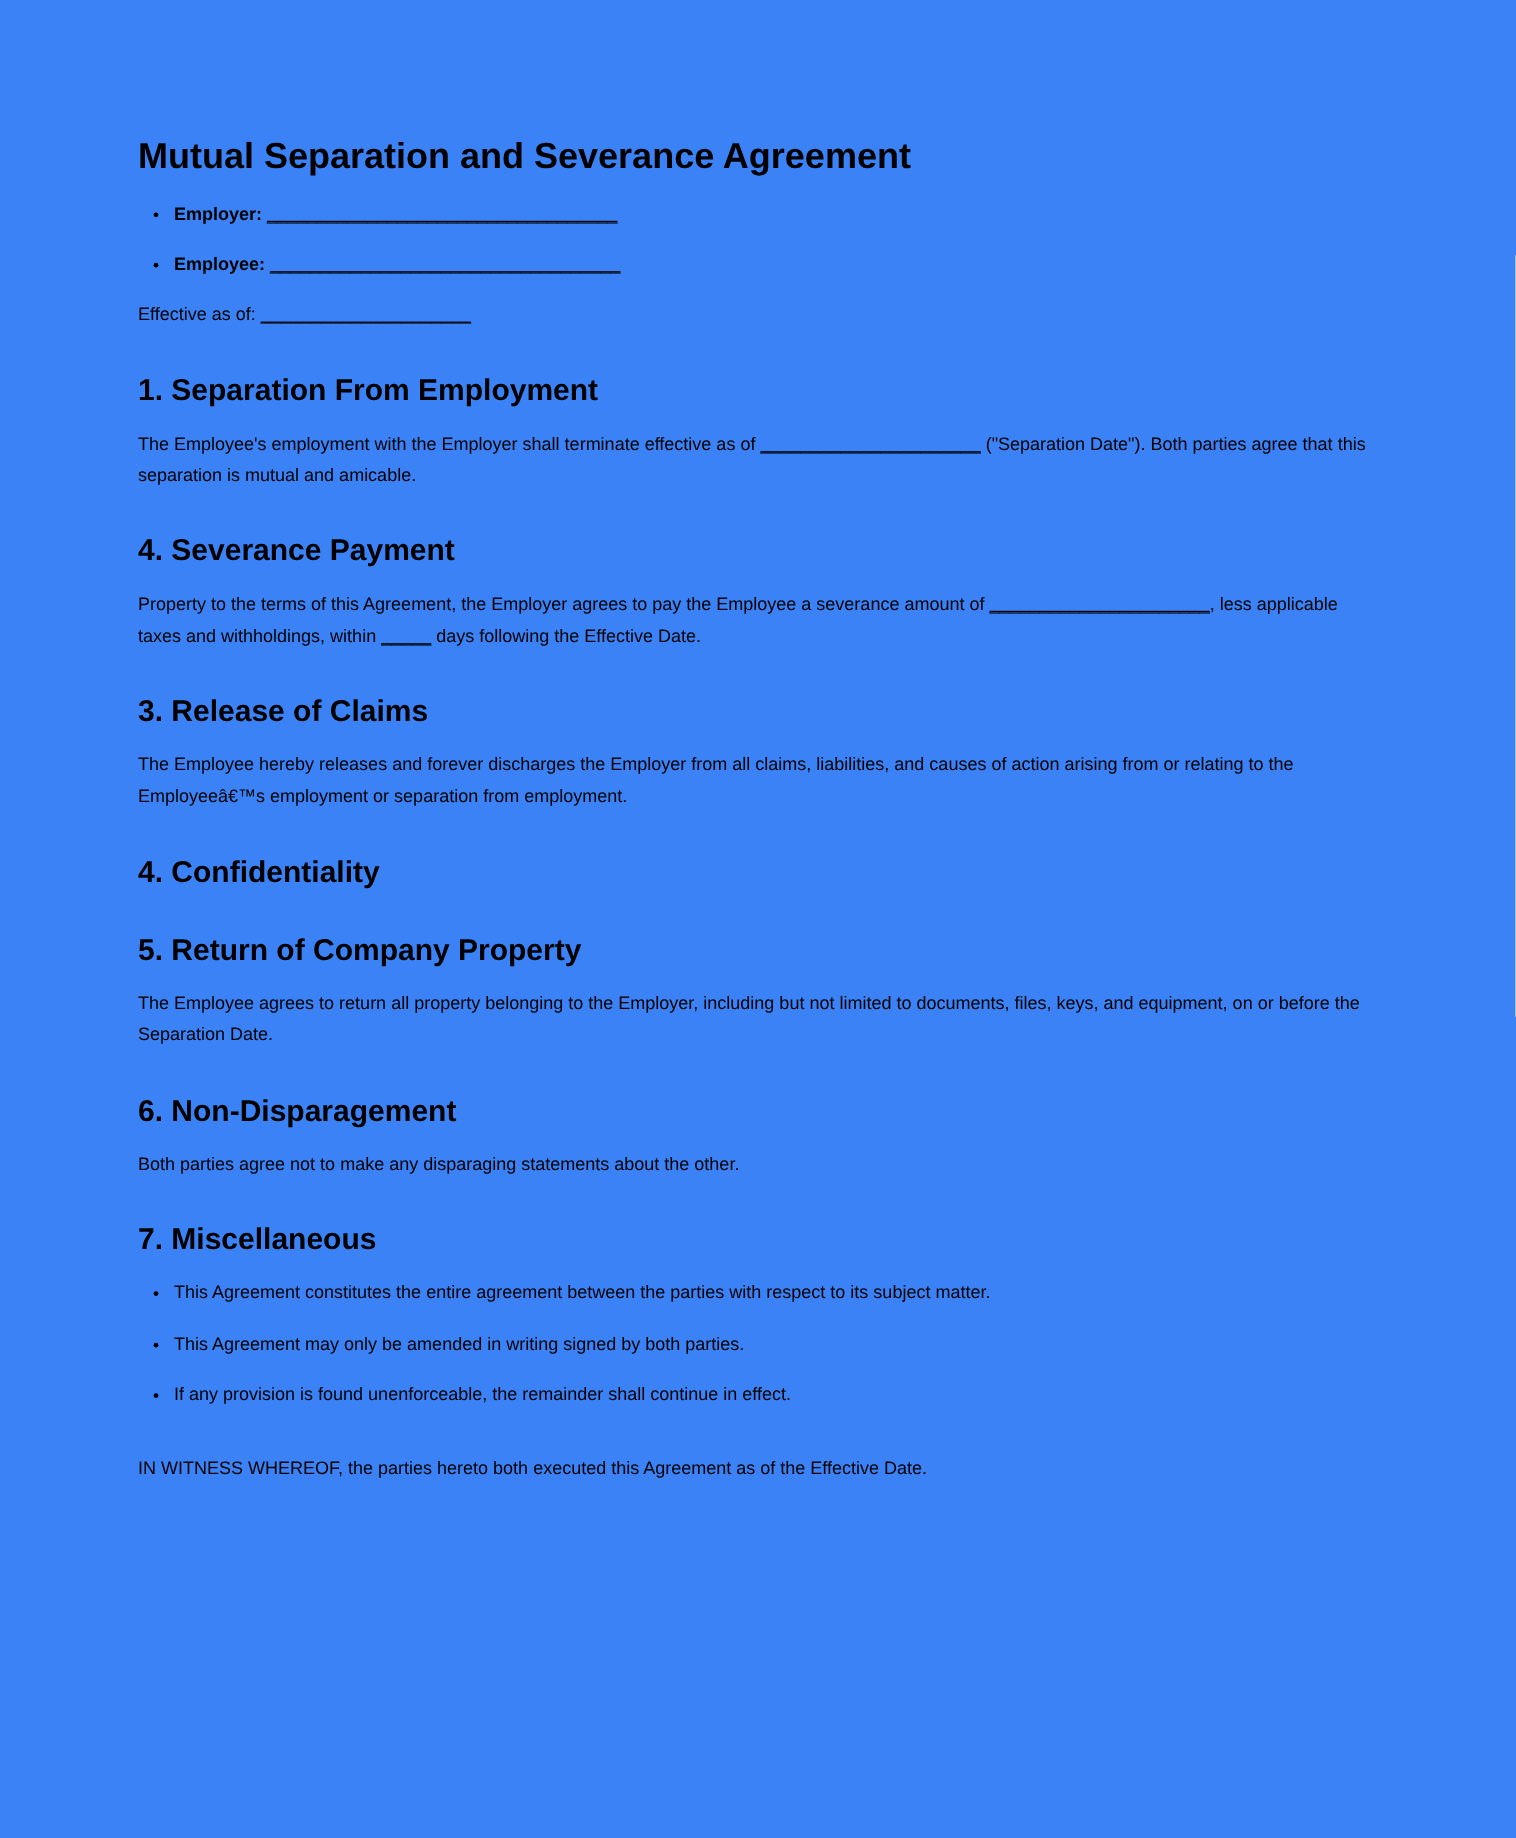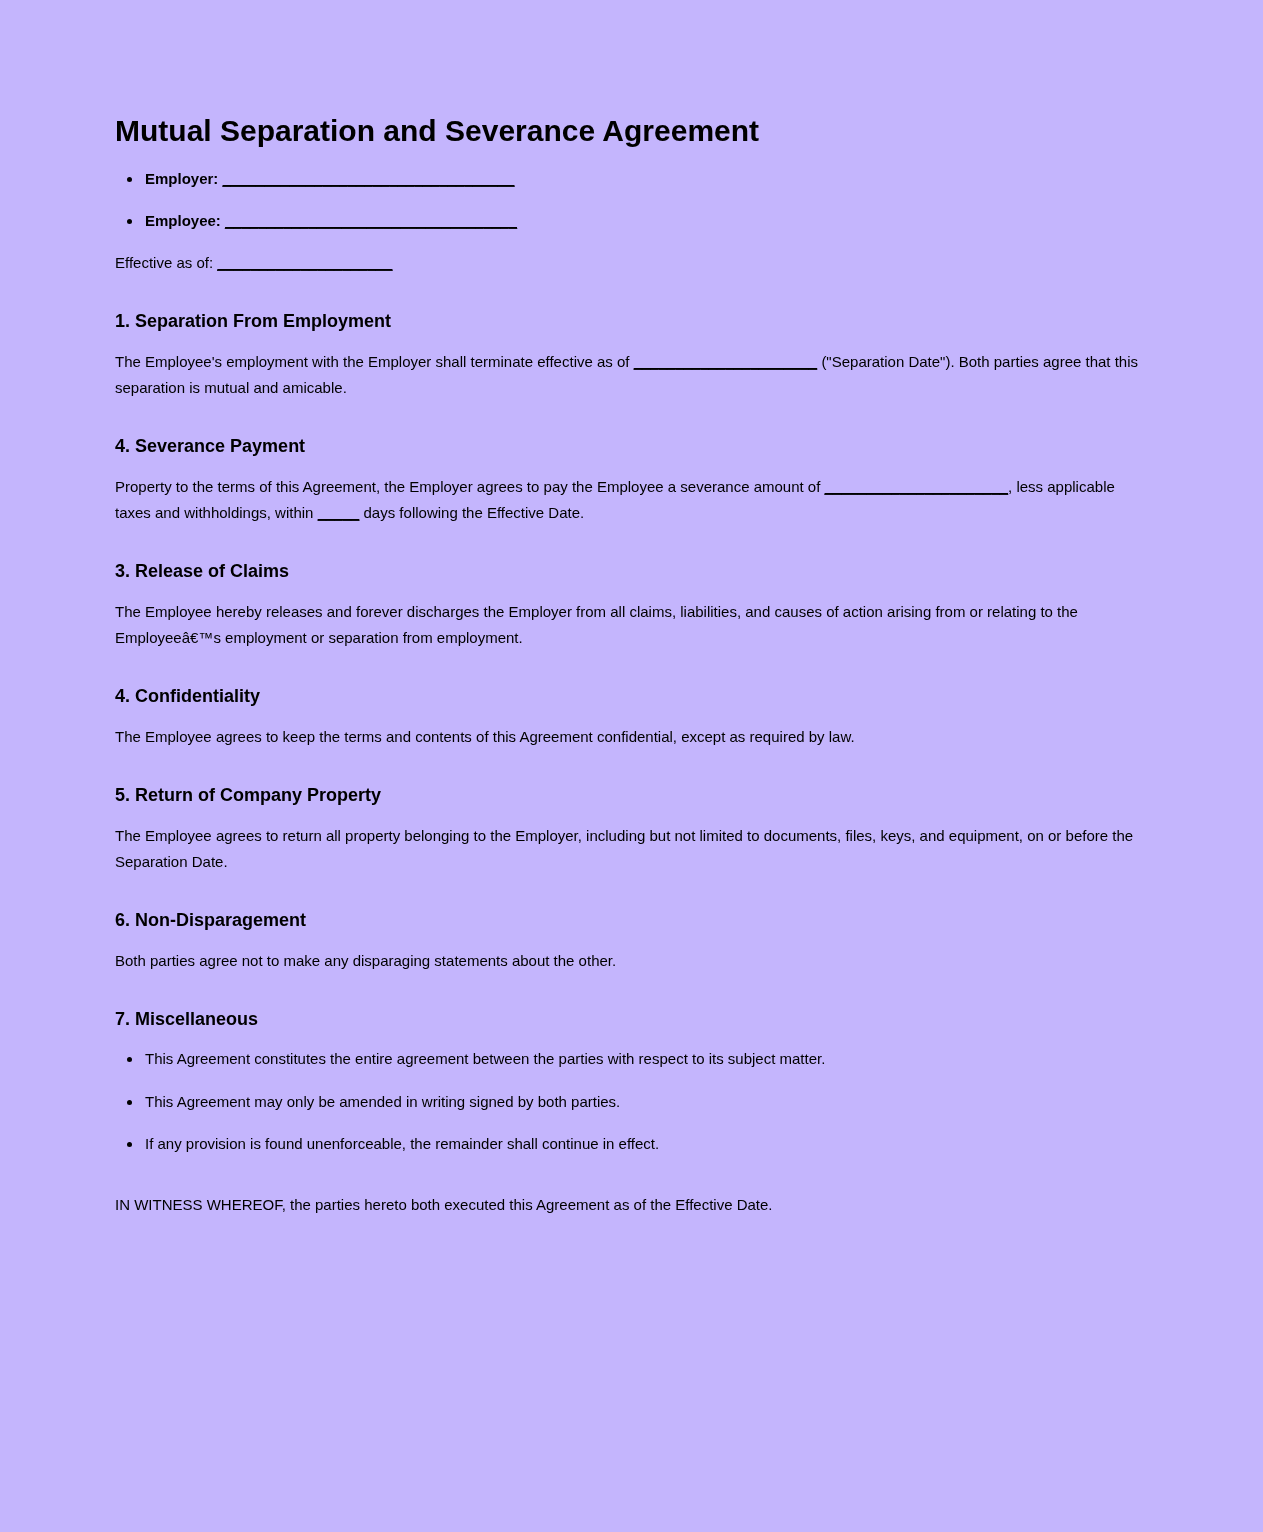--- a/index.html
+++ b/index.html
@@ -7,34 +7,34 @@
     padding: 0;
     background: #ffffff;
   }
   .page {
     position: relative;
     width: 1263px;
     min-height: 1532px;
     box-sizing: border-box;
     margin: 0 auto;
     padding: 112px 115px 120px 115px;
-    background: #c4b5fd;
+    background: #3b82f6;
     color: #000000;
     font-family: "Liberation Sans", sans-serif;
     font-size: 15px;
     line-height: 1.75;
   }
   h1 {
     font-size: 30px;
     line-height: 1.25;
     font-weight: bold;
     margin: 0 0 16px 0;
   }
   h2 {
-    font-size: 18px;
+    font-size: 25px;
     line-height: 1.25;
     font-weight: bold;
     margin: 34px 0 16px 0;
   }
   p {
     margin: 16px 0;
   }
   ul {
     margin: 16px 0;
     padding-left: 28px;
@@ -78,21 +78,20 @@
   <h2>1. Separation From Employment</h2>
   <p><span>The Employee's employment with the Employer shall terminate effective as of</span> <span class="blank">______________________</span> <span>("Separation Date"). Both parties agree that this separation is mutual and amicable.</span></p>
 
   <h2>4. Severance Payment</h2>
   <p><span>Property to the terms of this Agreement, the Employer agrees to pay the Employee a severance amount of</span> <span class="blank">______________________</span><span>, less applicable taxes and withholdings, within</span> <span class="blank">_____</span> <span>days following the Effective Date.</span></p>
 
   <h2>3. Release of Claims</h2>
   <p>The Employee hereby releases and forever discharges the Employer from all claims, liabilities, and causes of action arising from or relating to the Employeeâ€™s employment or separation from employment.</p>
 
   <h2>4. Confidentiality</h2>
-  <p>The Employee agrees to keep the terms and contents of this Agreement confidential, except as required by law.</p>
 
   <h2>5. Return of Company Property</h2>
   <p>The Employee agrees to return all property belonging to the Employer, including but not limited to documents, files, keys, and equipment, on or before the Separation Date.</p>
 
   <h2>6. Non-Disparagement</h2>
   <p>Both parties agree not to make any disparaging statements about the other.</p>
 
   <h2>7. Miscellaneous</h2>
   <ul>
     <li>This Agreement constitutes the entire agreement between the parties with respect to its subject matter.</li>

